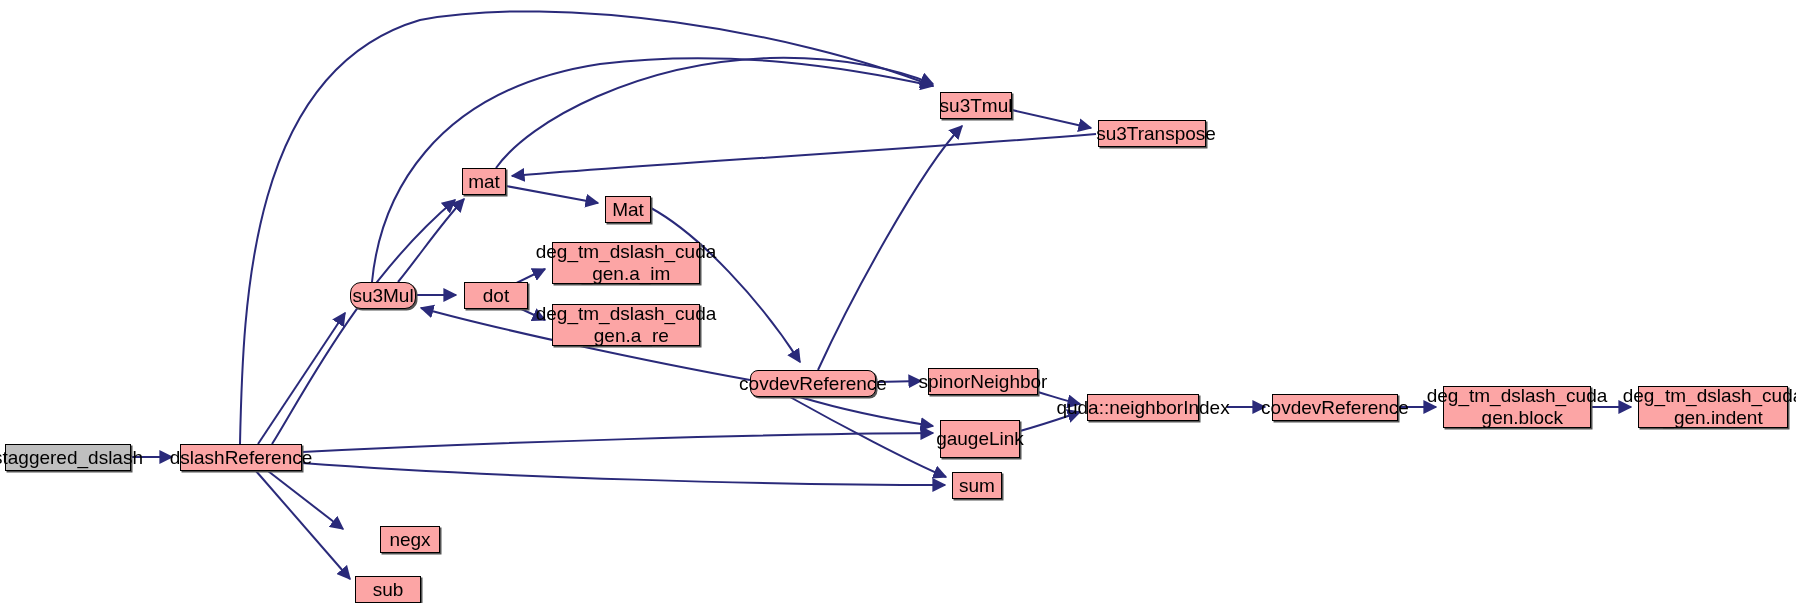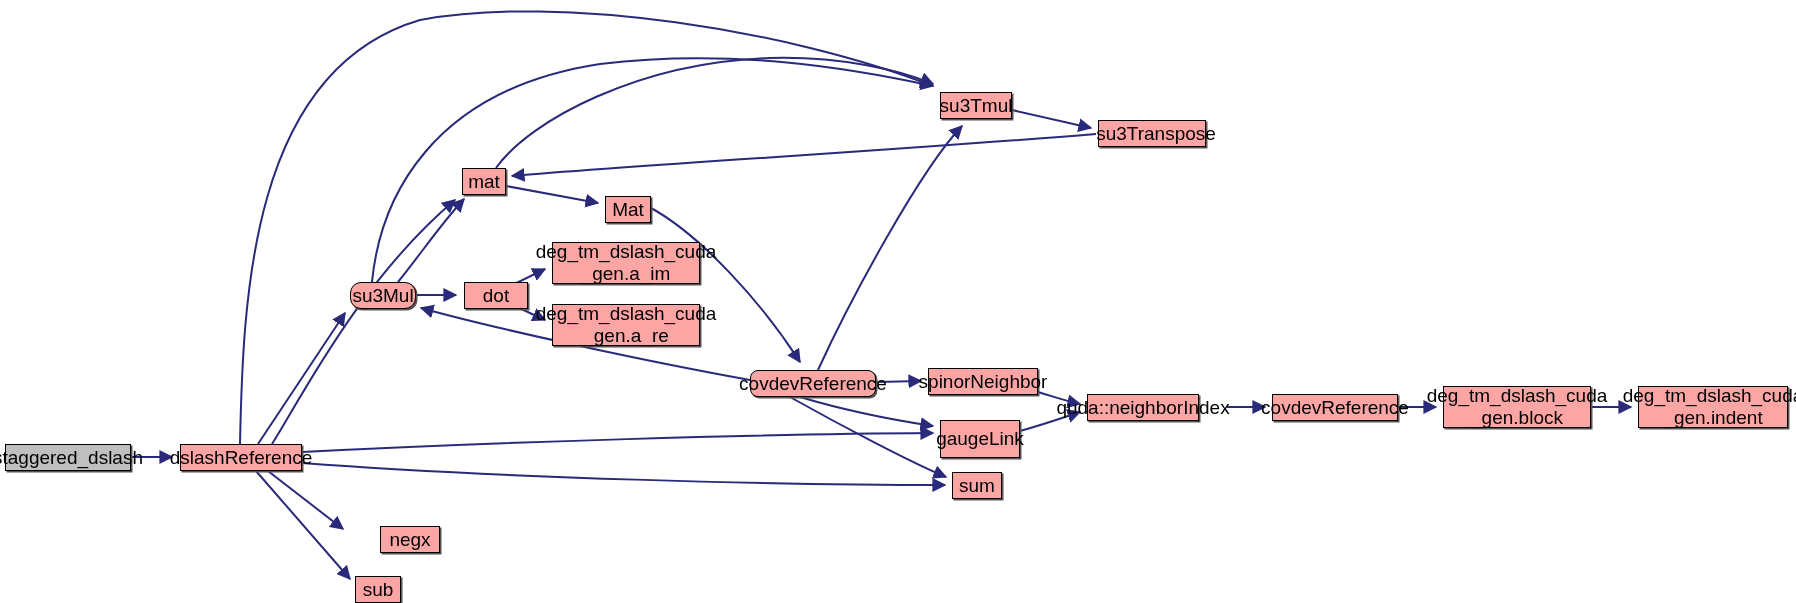--- a/index.html
+++ b/index.html
@@ -133,15 +133,15 @@
   <div class="node" style="left: 928px; top: 368px; width: 110px; height: 27px;">spinorNeighbor</div>
   <div class="node" style="left: 940px; top: 420px; width: 80px; height: 38px;">gaugeLink</div>
   <div class="node" style="left: 952px; top: 472px; width: 50px; height: 27px;">sum</div>
   <div class="node" style="left: 1087px; top: 394px; width: 112px; height: 27px;">quda::neighborIndex</div>
   <div class="node" style="left: 1272px; top: 394px; width: 126px; height: 27px;">covdevReference</div>
   <div class="node twoline" style="left: 1443px; top: 386px; width: 148px; height: 42px;">deg_tm_dslash_cuda
 _gen.block</div>
   <div class="node twoline" style="left: 1638px; top: 386px; width: 150px; height: 42px;">deg_tm_dslash_cuda
 _gen.indent</div>
   <div class="node" style="left: 348px; top: 526px; width: 60px; height: 27px; margin-left: 32px;">negx</div>
-  <div class="node" style="left: 355px; top: 576px; width: 46px; height: 27px;">sub</div>
+  <div class="node" style="left: 355px; top: 576px; width: 66px; height: 27px;">sub</div>
 
 </div>
 
 </body></html>

